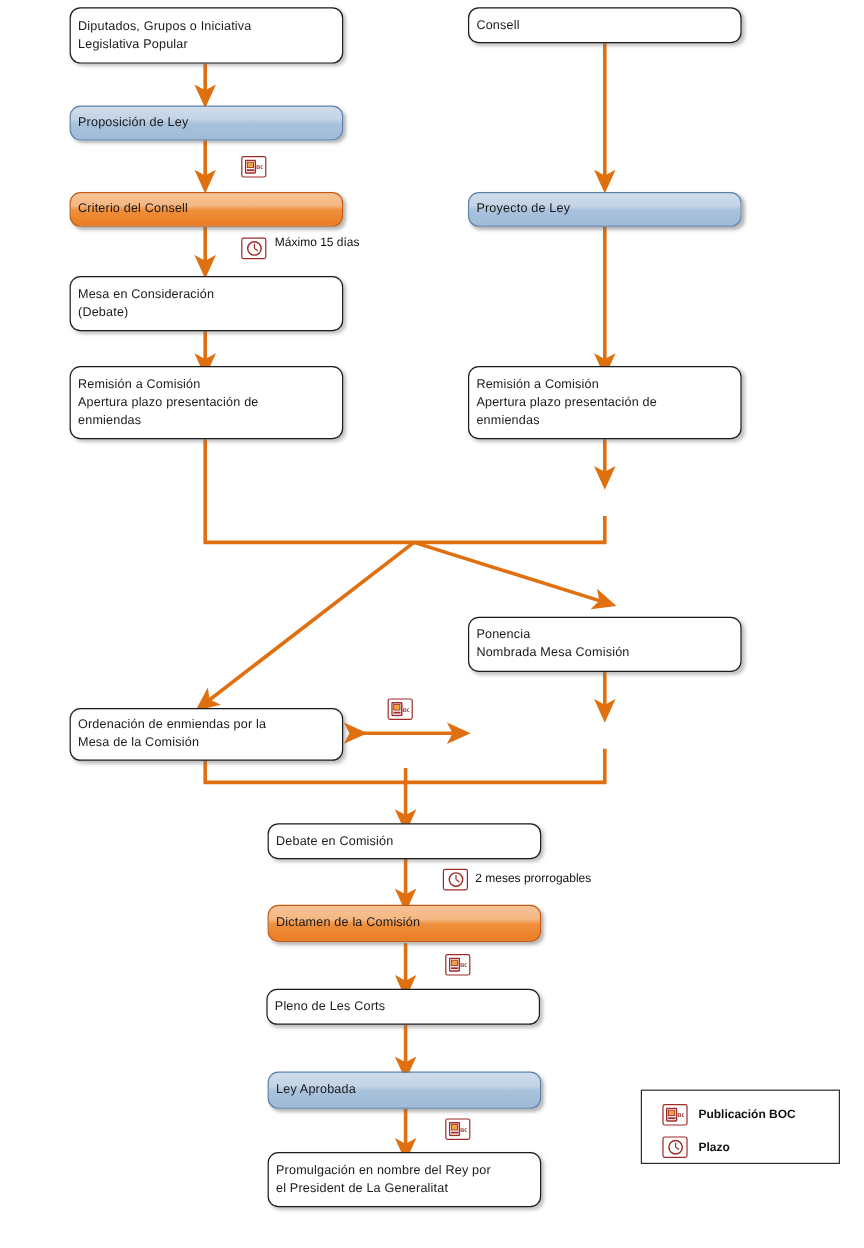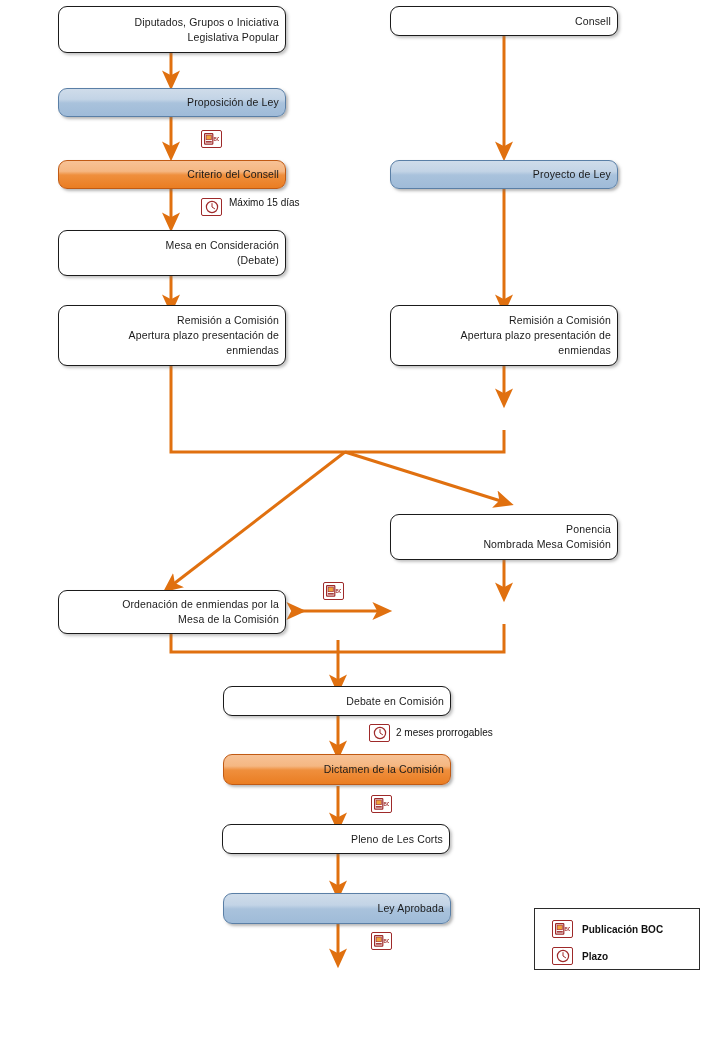--- a/index.html
+++ b/index.html
@@ -22,21 +22,21 @@
     pointer-events:none;
   }
 
   
   .node{
     position:absolute;
     box-sizing:border-box;
     display:flex;
     align-items:center;
     justify-content:center;
-    text-align:right;
+    text-align:left;
     border-radius:9px;
     font-size:10.5px;
     line-height:15px;
     letter-spacing:.15px;
     color:#1a1a1a;
     z-index:3;
   }
   .node .lbl{display:block;width:100%;padding:0 6px;}
 
   .node.plain{
@@ -216,20 +216,24 @@
   </div>
 
   <div class="node plain" style="left:222px; top:824px; width:228px; height:30px;">
     <span class="lbl" style="white-space:pre-line">Pleno de Les Corts</span>
   </div>
 
   <div class="node blue" style="left:223px; top:893px; width:228px; height:31px;">
     <span class="lbl" style="white-space:pre-line">Ley Aprobada</span>
   </div>
 
+  <div class="node plain" style="left:223px; top:960px; width:228px; height:46px;">
+    <span class="lbl" style="white-space:pre-line">Promulgación en nombre del Rey por
+el President de La Generalitat</span>
+  </div>
 
   <div class="badge" style="left:201px; top:130px;">
     <svg width="15" height="12" viewBox="0 0 15 12">
       <rect x="0.6" y="0.6" width="8.2" height="10.6" rx="0.6" fill="#ffffff" stroke="#9e2a2a" stroke-width="1.2"></rect>
       <rect x="2.1" y="2.1" width="5.2" height="4.6" fill="#f0a23c" stroke="#9e2a2a" stroke-width="0.7"></rect>
       <rect x="1.8" y="8.1" width="6" height="1.5" fill="#9e2a2a"></rect>
       <text x="9.6" y="8" font-family="'Liberation Sans',sans-serif" font-size="4.6" font-weight="bold" fill="#9e2a2a">BOC</text>
     </svg>
   </div>
 

